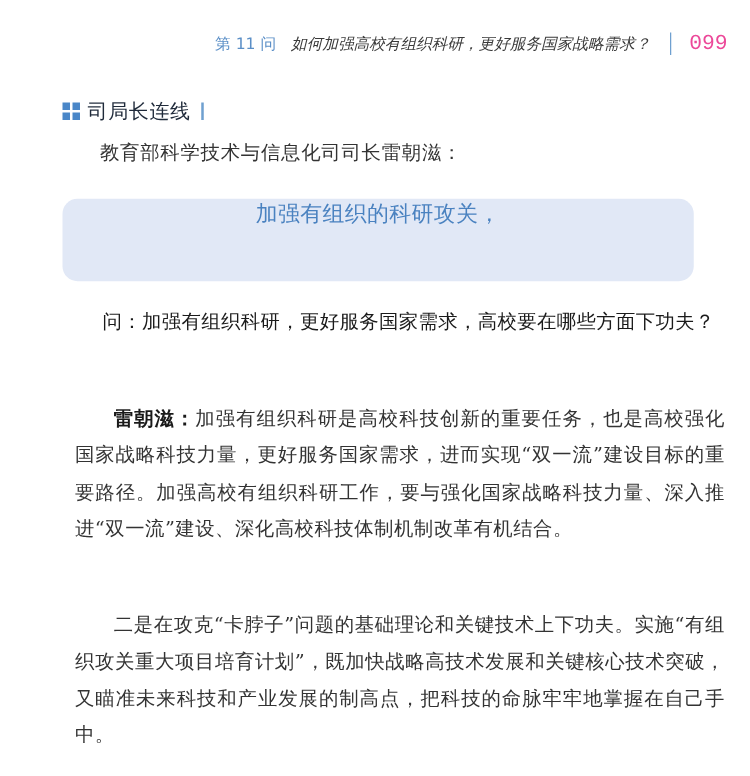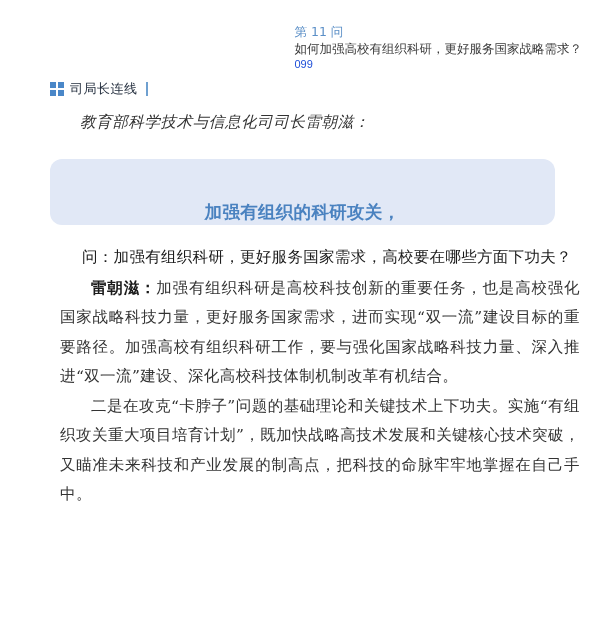--- a/index.html
+++ b/index.html
@@ -13,42 +13,43 @@
       position: relative;
       font-family: "DejaVu Serif", "Liberation Serif", serif;
       color: #2a2a2a;
     }
     .running-header {
       position: absolute;
       top: 24px;
       right: 18px;
       height: 22px;
       display: flex;
+      align-items: center;
       font-family: "DejaVu Sans", "Liberation Sans", sans-serif;
       font-size: 12.5px;
       white-space: nowrap;
-      flex-direction: column;
     }
     .rh-chapter {
       color: #5b8fc7;
       margin-right: 12px;
     }
     .rh-title {
       color: #3a3a3a;
+      font-style: italic;
     }
     .rh-divider {
       width: 1px;
       height: 18px;
       background: #6fa0d0;
       margin: 0 14px 0 16px;
     }
     .rh-page {
-      font-family: Liberation Sans, sans-serif;
-      font-size: 11px;
-      color: #1d4ed8;
+      font-family: Liberation Mono, monospace;
+      font-size: 17px;
+      color: #ec4899;
     }
 
     .section-heading {
       position: absolute;
       left: 50px;
       top: 77px;
       height: 24px;
       display: flex;
       align-items: center;
     }
@@ -57,54 +58,52 @@
       height: 14px;
       display: grid;
       grid-template-columns: 6px 6px;
       grid-template-rows: 6px 6px;
       gap: 2px;
       margin-right: 6px;
     }
     .grid-icon span { background: #4a87c8; display: block; }
     .section-title {
       font-family: "DejaVu Sans", "Liberation Sans", sans-serif;
-      font-size: 13px;
+      font-size: 16px;
       color: #1f2a3a;
       letter-spacing: 0.5px;
     }
     .section-bar {
       width: 2px;
       height: 14px;
       background: #6fa0d0;
       margin-left: 8px;
     }
 
     .speaker-intro {
       position: absolute;
       left: 80px;
       top: 112px;
       font-size: 15.5px;
       color: #333;
       letter-spacing: 0.6px;
-      font-style: italic;
     }
 
     .banner {
       position: absolute;
       left: 50px;
       top: 159px;
       width: 505px;
       height: 66px;
       background: #e1e8f6;
       border-radius: 12px;
       display: flex;
       flex-direction: column;
       align-items: center;
-      justify-content: flex-end;
-      font-weight: bold;
+      justify-content: flex-start;
     }
     .banner-line {
       font-family: "DejaVu Sans", "Liberation Sans", sans-serif;
       font-size: 17.5px;
       color: #4a82c0;
       line-height: 26px;
       letter-spacing: 0.3px;
       white-space: nowrap;
     }
 
@@ -120,20 +119,21 @@
     }
     .question {
       font-weight: normal;
       color: #1a1a1a;
       text-indent: 22px;
       letter-spacing: 0.3px;
     }
     .para {
       text-indent: 31px;
       text-align: justify;
+      margin-top: 47px;
     }
     .speaker {
       font-weight: bold;
       color: #1a1a1a;
     }
   </style>
 </head>
 <body>
 
 <div class="running-header">

